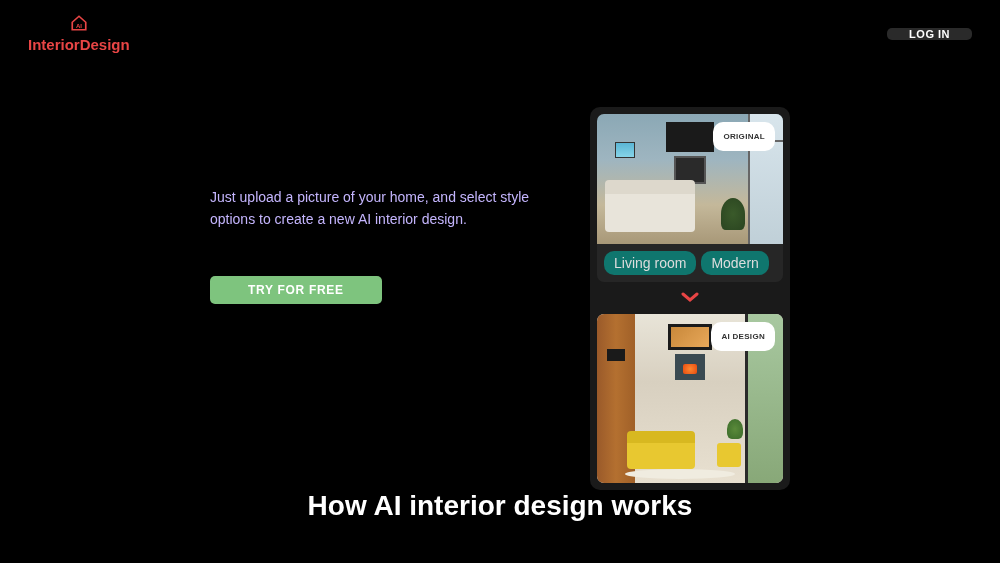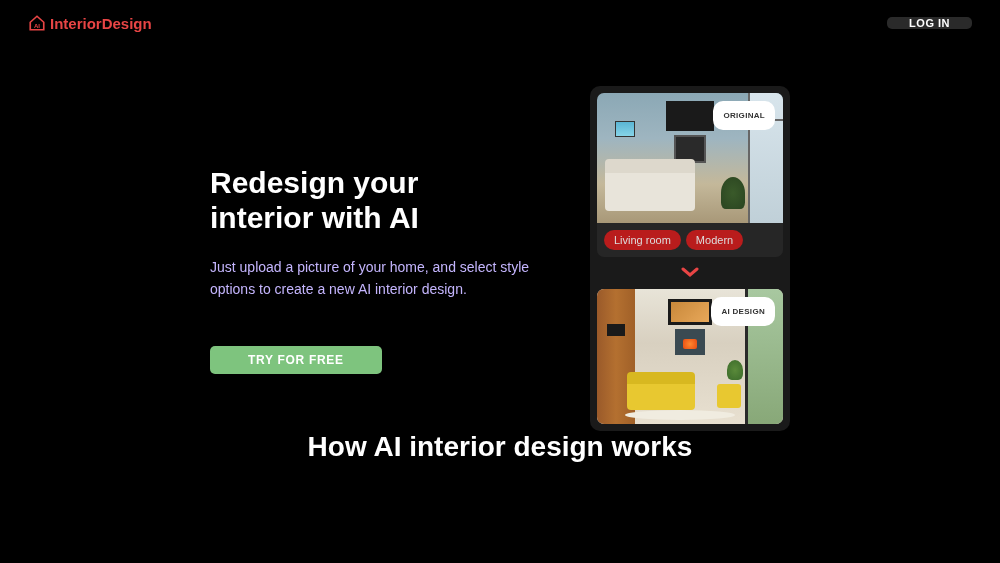--- a/index.html
+++ b/index.html
@@ -18,20 +18,21 @@
   align-items: center;
   padding: 14px 28px;
 }
 .logo {
   display: flex;
   align-items: center;
   gap: 4px;
   color: #e84545;
   font-weight: 600;
   font-size: 15px;
+  flex-direction: column;
 }
 .logo-icon {
   width: 18px;
   height: 18px;
 }
 .login-btn {
   background: #2a2a2a;
   color: #fff;
   border: none;
   padding: 0 22px;
@@ -90,43 +91,43 @@
   overflow: hidden;
   position: relative;
 }
 .card-img {
   width: 100%;
   height: 130px;
   position: relative;
   overflow: hidden;
 }
 .card-img-ai {
-  height: 135px;
+  height: 169px;
 }
 .badge {
   position: absolute;
   top: 8px;
   right: 8px;
   background: #fff;
   color: #333;
   font-size: 8px;
   font-weight: 700;
   padding: 10px 10px;
   border-radius: 10px;
   letter-spacing: 0.3px;
 }
 .tags {
   display: flex;
   gap: 5px;
   padding: 7px;
 }
 .tag {
-  background: #b91c1c;
+  background: #0f766e;
   color: #ddd;
-  font-size: 11px;
+  font-size: 14px;
   padding: 4px 10px;
   border-radius: 10px;
 }
 .arrow {
   color: #e84545;
   text-align: center;
   font-size: 16px;
   line-height: 1;
   padding: 2px 0;
 }
@@ -340,24 +341,20 @@
       <path d="M3 11 L12 3 L21 11 V21 H3 Z"></path>
       <text x="12" y="18" font-size="8" fill="#e84545" text-anchor="middle" stroke="none" font-weight="700">AI</text>
     </svg>
     <span>InteriorDesign</span>
   </div>
   <button class="login-btn">LOG IN</button>
 </div>
 
 <div class="hero">
   <div class="hero-left">
-    <h1 class="hero-title">
-      <span>Redesign your</span><br>
-      <span>interior with AI</span>
-    </h1>
     <p class="hero-subtitle">Just upload a picture of your home, and select style options to create a new AI interior design.</p>
     <button class="cta-btn">TRY FOR FREE</button>
   </div>
 
   <div class="hero-right">
     <div class="card">
       <div class="card-img room1">
         <div class="window"></div>
         <div class="art"></div>
         <div class="tv"></div>

